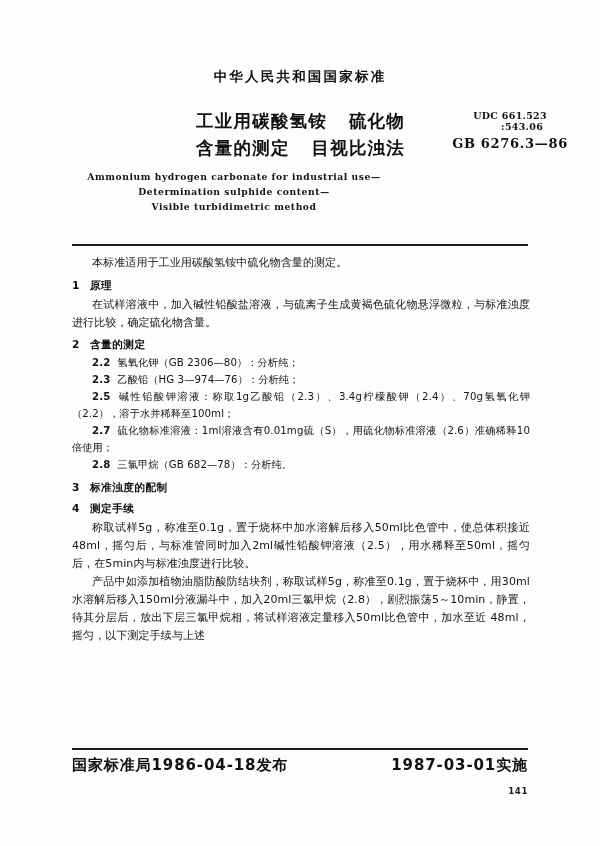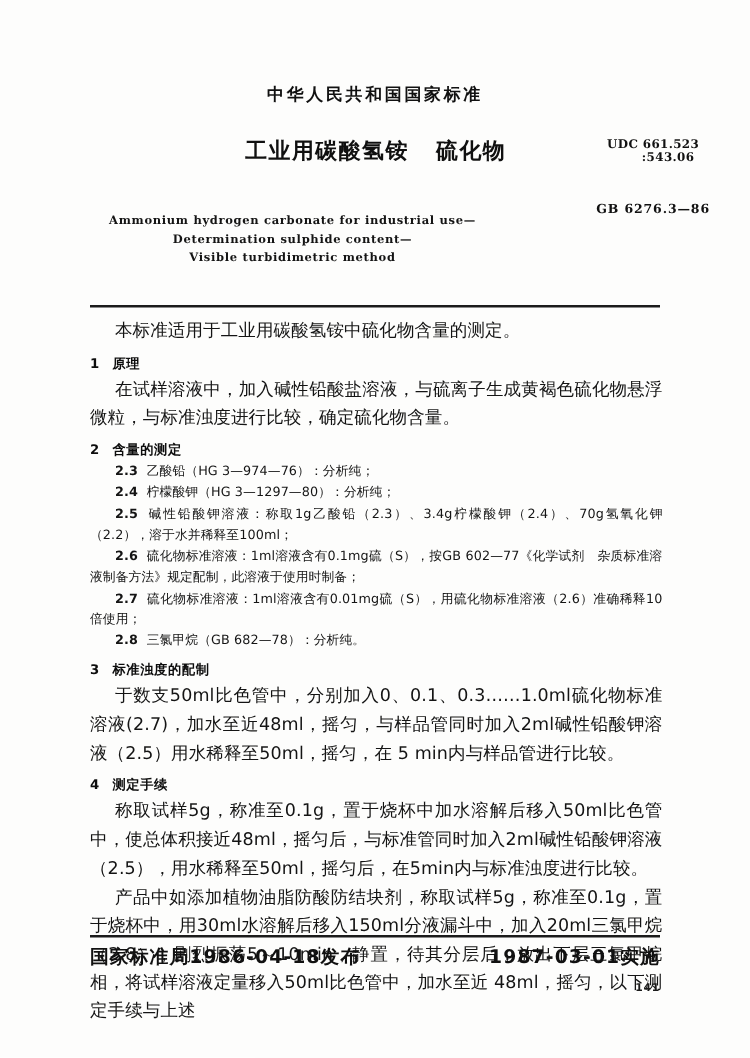--- a/index.html
+++ b/index.html
@@ -91,22 +91,22 @@
   }
   .udc-line2 {
     font-size: 9.5px;
     font-weight: bold;
     letter-spacing: 0.3px;
     color: #111;
     padding-left: 24px;
     white-space: nowrap;
   }
   .gb-line {
-    margin-top: 30px;
-    font-size: 10px;
+    margin-top: 4px;
+    font-size: 13px;
     font-weight: bold;
     letter-spacing: 0.7px;
     color: #111;
     white-space: nowrap;
   }
 
   
   .rule-top {
     position: absolute;
     left: 72px;
@@ -125,21 +125,21 @@
   }
 
   
   .body {
     position: absolute;
     left: 72px;
     top: 254px;
     width: 458px;
   }
   .para {
-    font-size: 14px;
+    font-size: 11px;
     line-height: 1.62;
     color: #141414;
     text-align: justify;
     margin: 0 0 1px 0;
     letter-spacing: 0.1px;
   }
   .indent {
     text-indent: 20px;
   }
   .sec-head {
@@ -202,20 +202,21 @@
 <body>
 
 <div class="page">
 
   <div class="header">
     <div class="national-standard">中华人民共和国国家标准</div>
   </div>
 
   <div class="title-block">
     <div class="cn-title-line">工业用碳酸氢铵   硫化物</div>
+    <div class="cn-title-line">含量的测定   目视比浊法</div>
   </div>
 
   <div class="en-title-block">
     <div class="en-line">Ammonium hydrogen carbonate for industrial use—</div>
     <div class="en-line">Determination sulphide content—</div>
     <div class="en-line">Visible turbidimetric method</div>
   </div>
 
   <div class="codes">
     <div class="udc-line1">UDC 661.523</div>
@@ -233,42 +234,38 @@
     <div class="sec-head">
       <span class="sec-num">1</span><span>原理</span>
     </div>
     <p class="para indent">在试样溶液中，加入碱性铅酸盐溶液，与硫离子生成黄褐色硫化物悬浮微粒，与标准浊度进行比较，确定硫化物含量。</p>
 
     <div class="sec-head">
       <span class="sec-num">2</span><span>含量的测定</span>
     </div>
 
     <p class="item">
+      <span class="item-num">2.2</span><span>氢氧化钾（GB 2306—80）：分析纯；</span>
+    </p>
+    <p class="item">
       <span class="item-num">2.3</span><span>乙酸铅（HG 3—974—76）：分析纯；</span>
-    </p>
-    <p class="item">
-      <span class="item-num">2.4</span><span>柠檬酸钾（HG 3—1297—80）：分析纯；</span>
     </p>
     <p class="item item-hang">
       <span class="item-num">2.5</span><span>碱性铅酸钾溶液：称取1g乙酸铅（2.3）、3.4g柠檬酸钾（2.4）、70g氢氧化钾（2.2），溶于水并稀释至100ml；</span>
     </p>
     <p class="item item-hang">
-      <span class="item-num">2.6</span><span>硫化物标准溶液：1ml溶液含有0.1mg硫（S），按GB 602—77《化学试剂　杂质标准溶液制备方法》规定配制，此溶液于使用时制备；</span>
-    </p>
-    <p class="item item-hang">
       <span class="item-num">2.7</span><span>硫化物标准溶液：1ml溶液含有0.01mg硫（S），用硫化物标准溶液（2.6）准确稀释10倍使用；</span>
     </p>
     <p class="item item-hang">
       <span class="item-num">2.8</span><span>三氯甲烷（GB 682—78）：分析纯。</span>
     </p>
 
     <div class="sec-head">
       <span class="sec-num">3</span><span>标准浊度的配制</span>
     </div>
-    <p class="para indent">于数支50ml比色管中，分别加入0、0.1、0.3……1.0ml硫化物标准溶液(2.7)，加水至近48ml，摇匀，与样品管同时加入2ml碱性铅酸钾溶液（2.5）用水稀释至50ml，摇匀，在 5 min内与样品管进行比较。</p>
 
     <div class="sec-head">
       <span class="sec-num">4</span><span>测定手续</span>
     </div>
     <p class="para indent">称取试样5g，称准至0.1g，置于烧杯中加水溶解后移入50ml比色管中，使总体积接近48ml，摇匀后，与标准管同时加入2ml碱性铅酸钾溶液（2.5），用水稀释至50ml，摇匀后，在5min内与标准浊度进行比较。</p>
     <p class="para indent">产品中如添加植物油脂防酸防结块剂，称取试样5g，称准至0.1g，置于烧杯中，用30ml水溶解后移入150ml分液漏斗中，加入20ml三氯甲烷（2.8），剧烈振荡5～10min，静置，待其分层后，放出下层三氯甲烷相，将试样溶液定量移入50ml比色管中，加水至近 48ml，摇匀，以下测定手续与上述</p>
 
   </div>
 
   <div class="footer">

